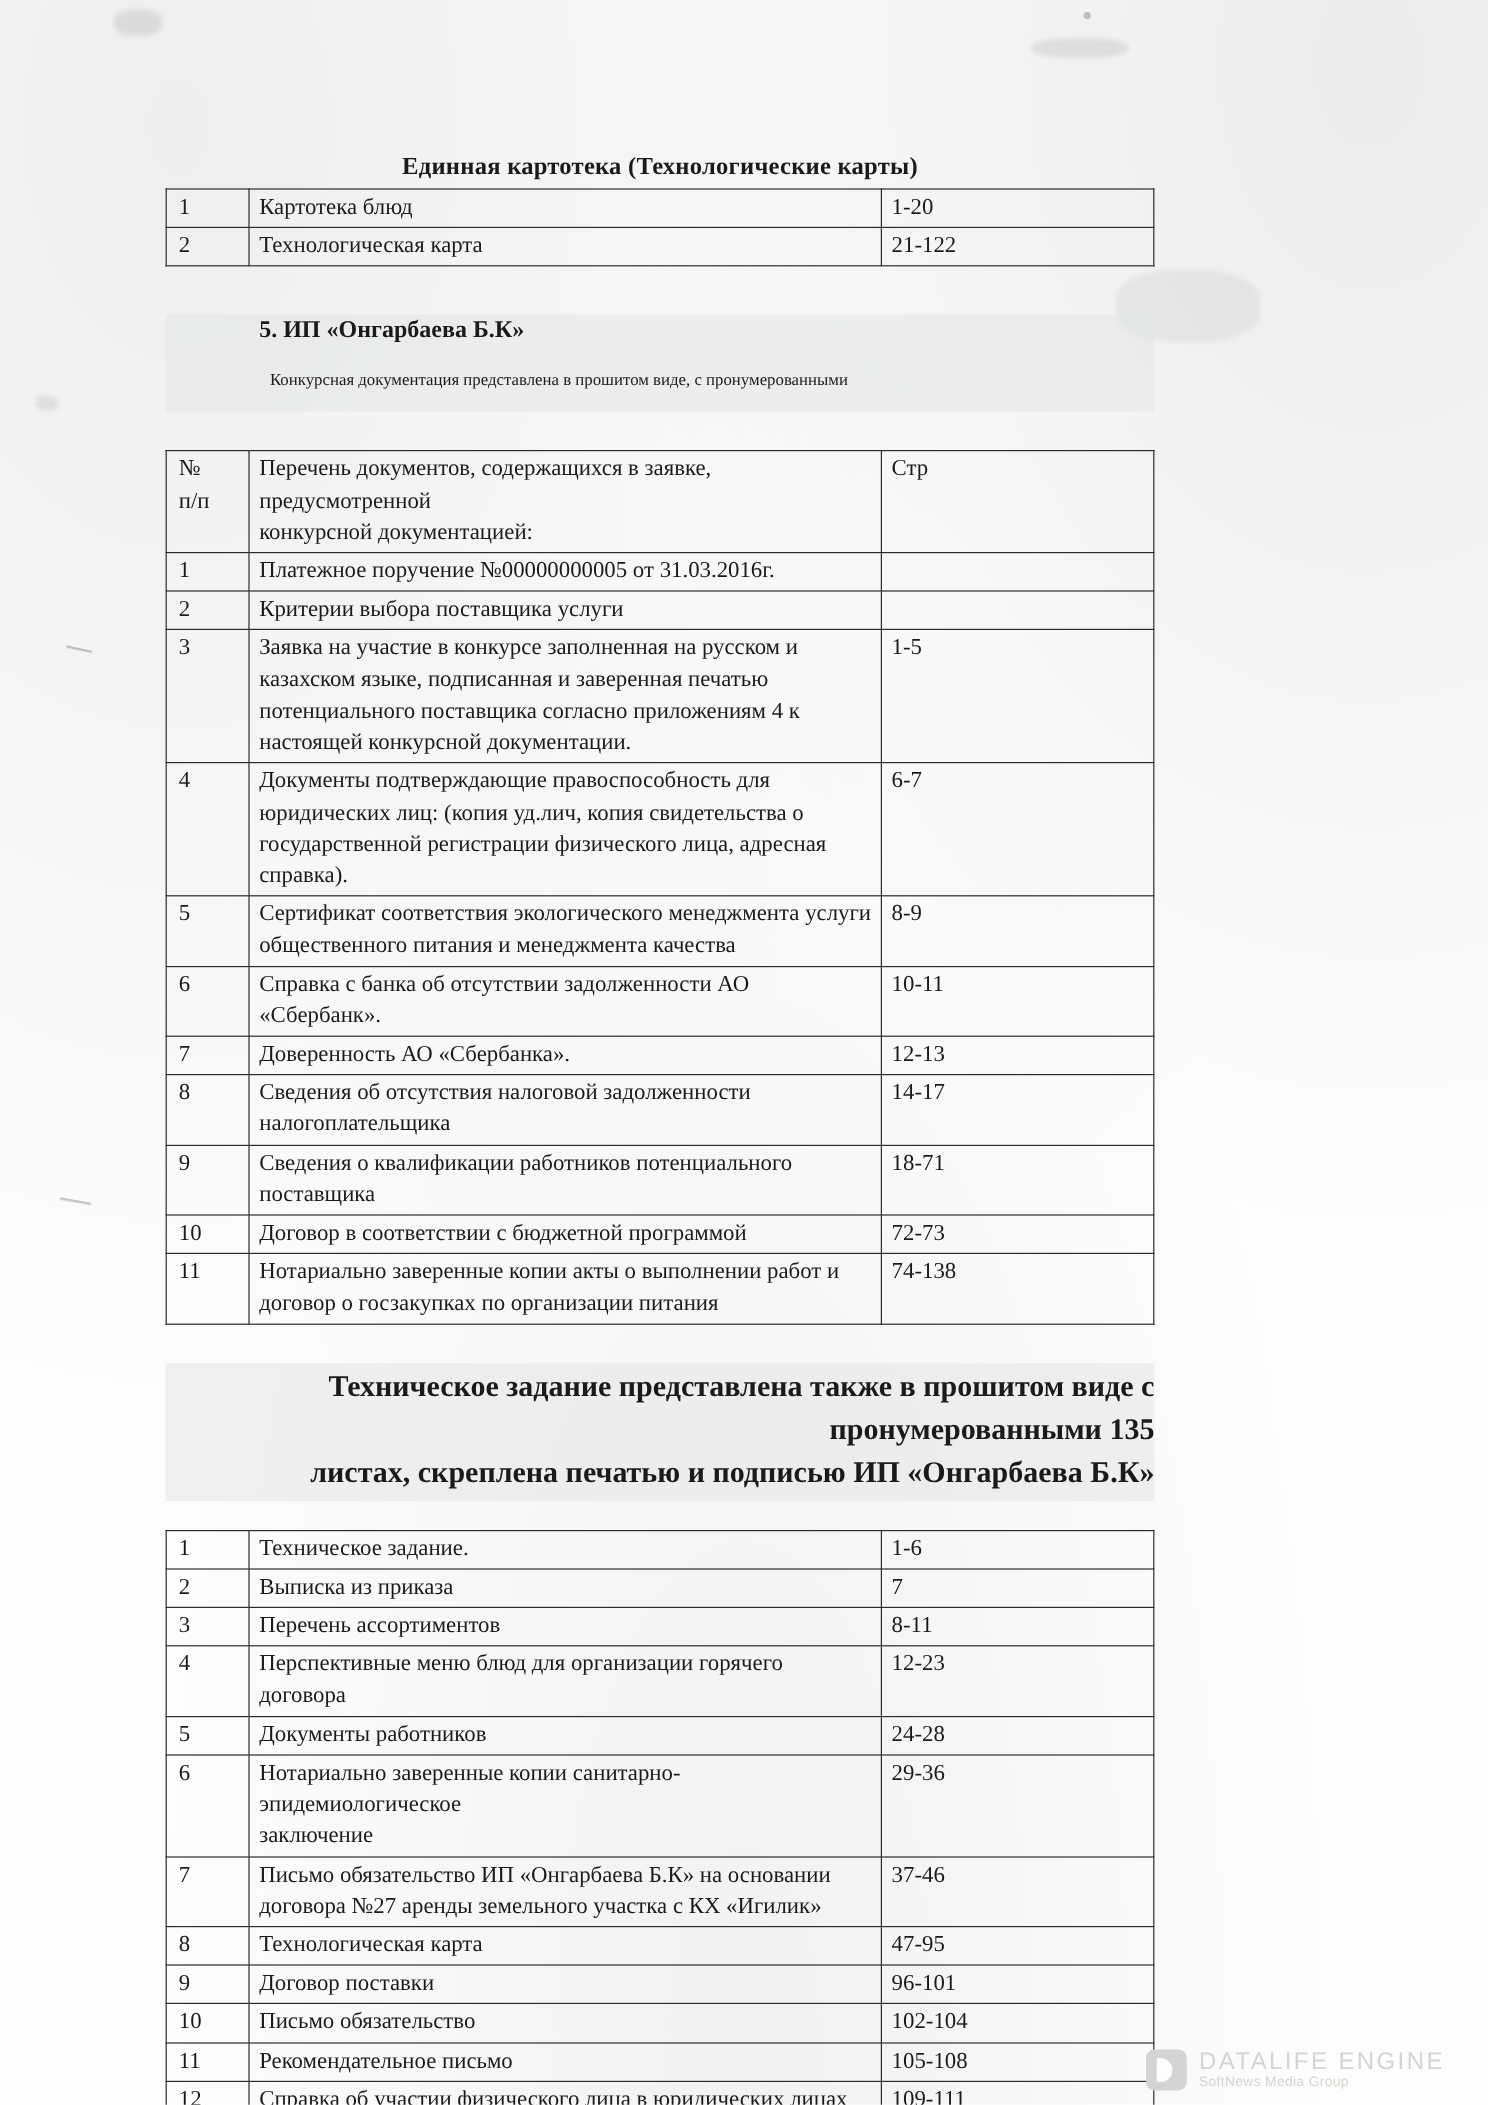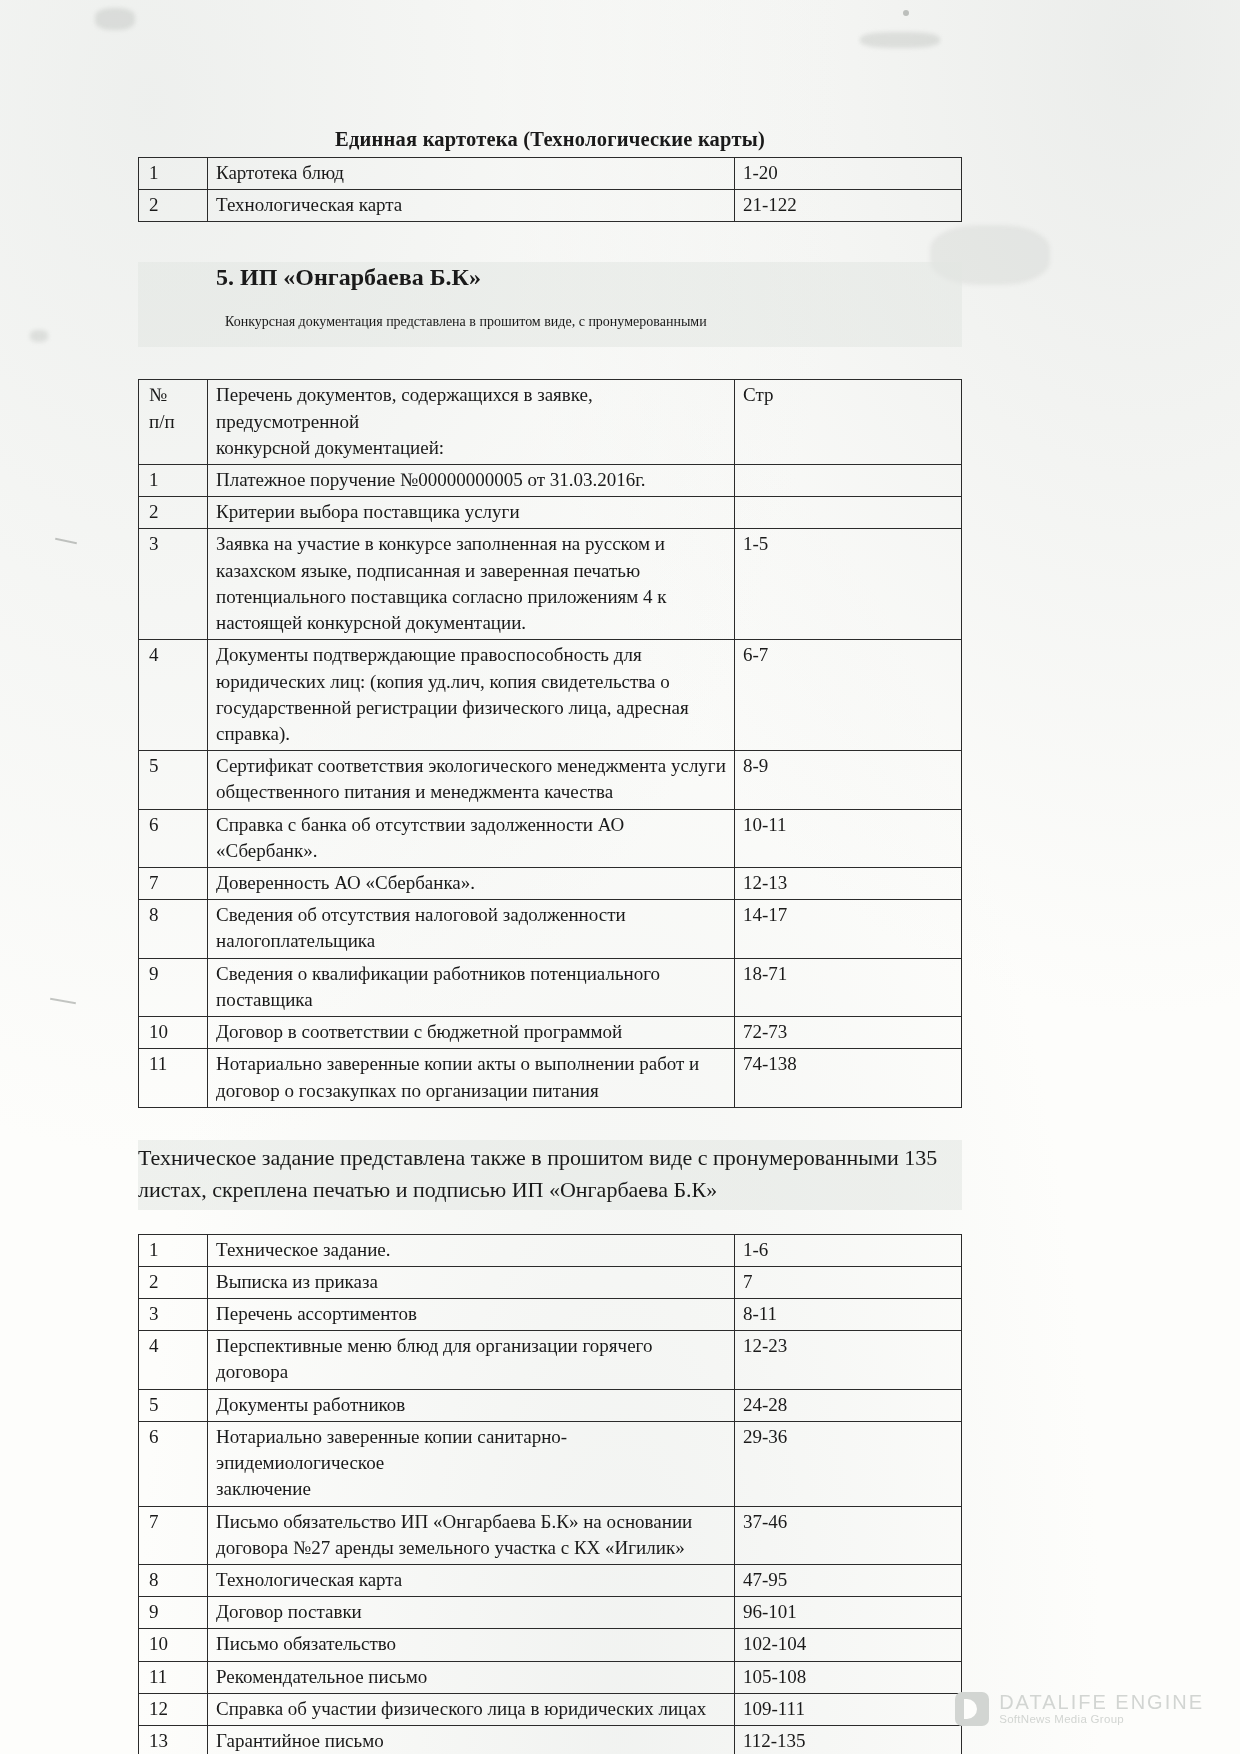--- a/index.html
+++ b/index.html
@@ -36,42 +36,42 @@
   .doc-title {
     font-weight: bold;
     font-size: 20.5px;
     text-align: center;
     letter-spacing: 0.2px;
     margin: 0 0 6px 0;
     padding-top: 128px;
   }
   .section-heading {
     font-weight: bold;
-    font-size: 24px;
+    font-size: 20px;
     margin: 0;
     padding-left: 78px;
   }
   .para {
     font-size: 14px;
     line-height: 1.42;
     margin: 11px;
     text-align: justify;
   }
   .para .indent { display: inline-block; width: 76px; }
 
   .highlight-band {
     background: linear-gradient(0deg, rgba(226,230,226,0.55), rgba(226,230,226,0.55));
     padding: 2px 0 4px 0;
   }
 
   .bold-block {
-    font-weight: normal;
-    font-size: 22px;
+    font-weight: bold;
+    font-size: 25px;
     line-height: 1.45;
-    text-align: left;
+    text-align: right;
     margin: 0;
   }
 
   
   table {
     border-collapse: collapse;
     width: 100%;
     table-layout: fixed;
     font-size: 19px;
   }
@@ -101,21 +101,21 @@
     position: absolute;
     pointer-events: none;
     background: rgba(90,95,90,0.35);
     filter: blur(0.6px);
   }
 
   
   .watermark {
     position: absolute;
     right: 36px;
-    bottom: 28px;
+    bottom: 12px;
     display: flex;
     align-items: center;
     gap: 10px;
     color: #d2d5d2;
     font-family: "Liberation Sans", sans-serif;
   }
   .watermark .wm-logo {
     width: 34px; height: 34px;
     border-radius: 7px;
     background: #d2d5d2;

